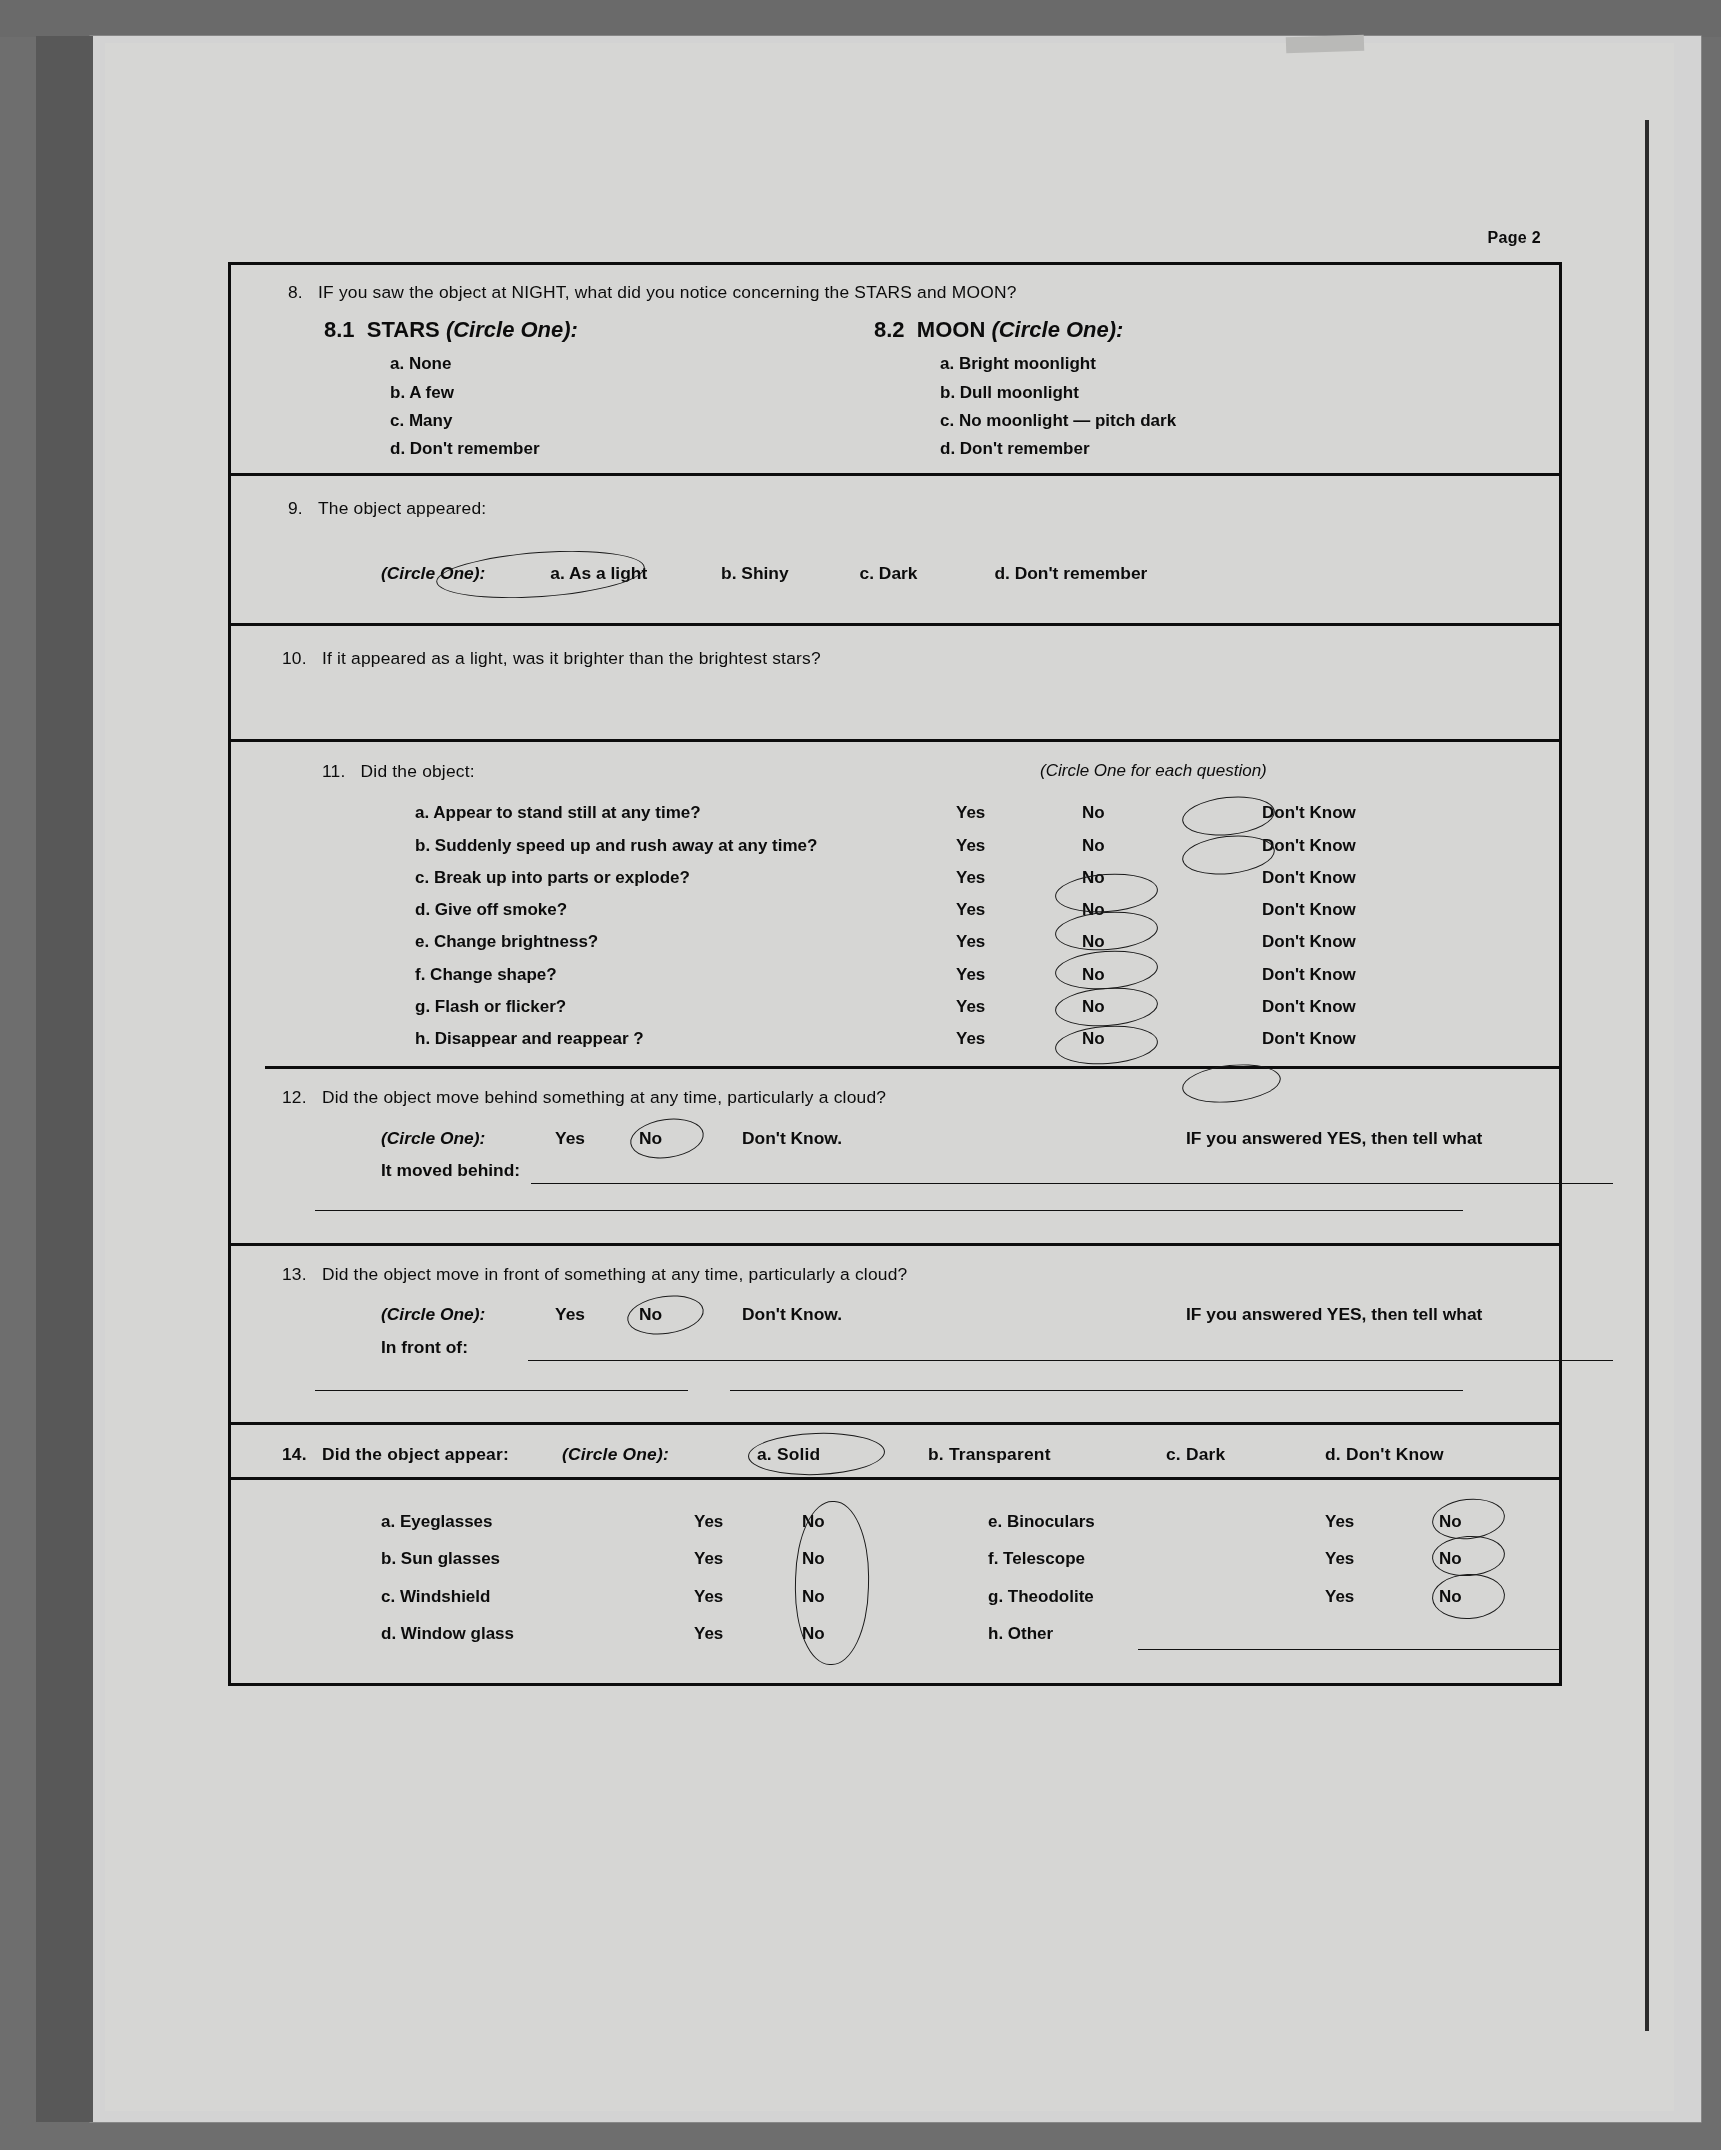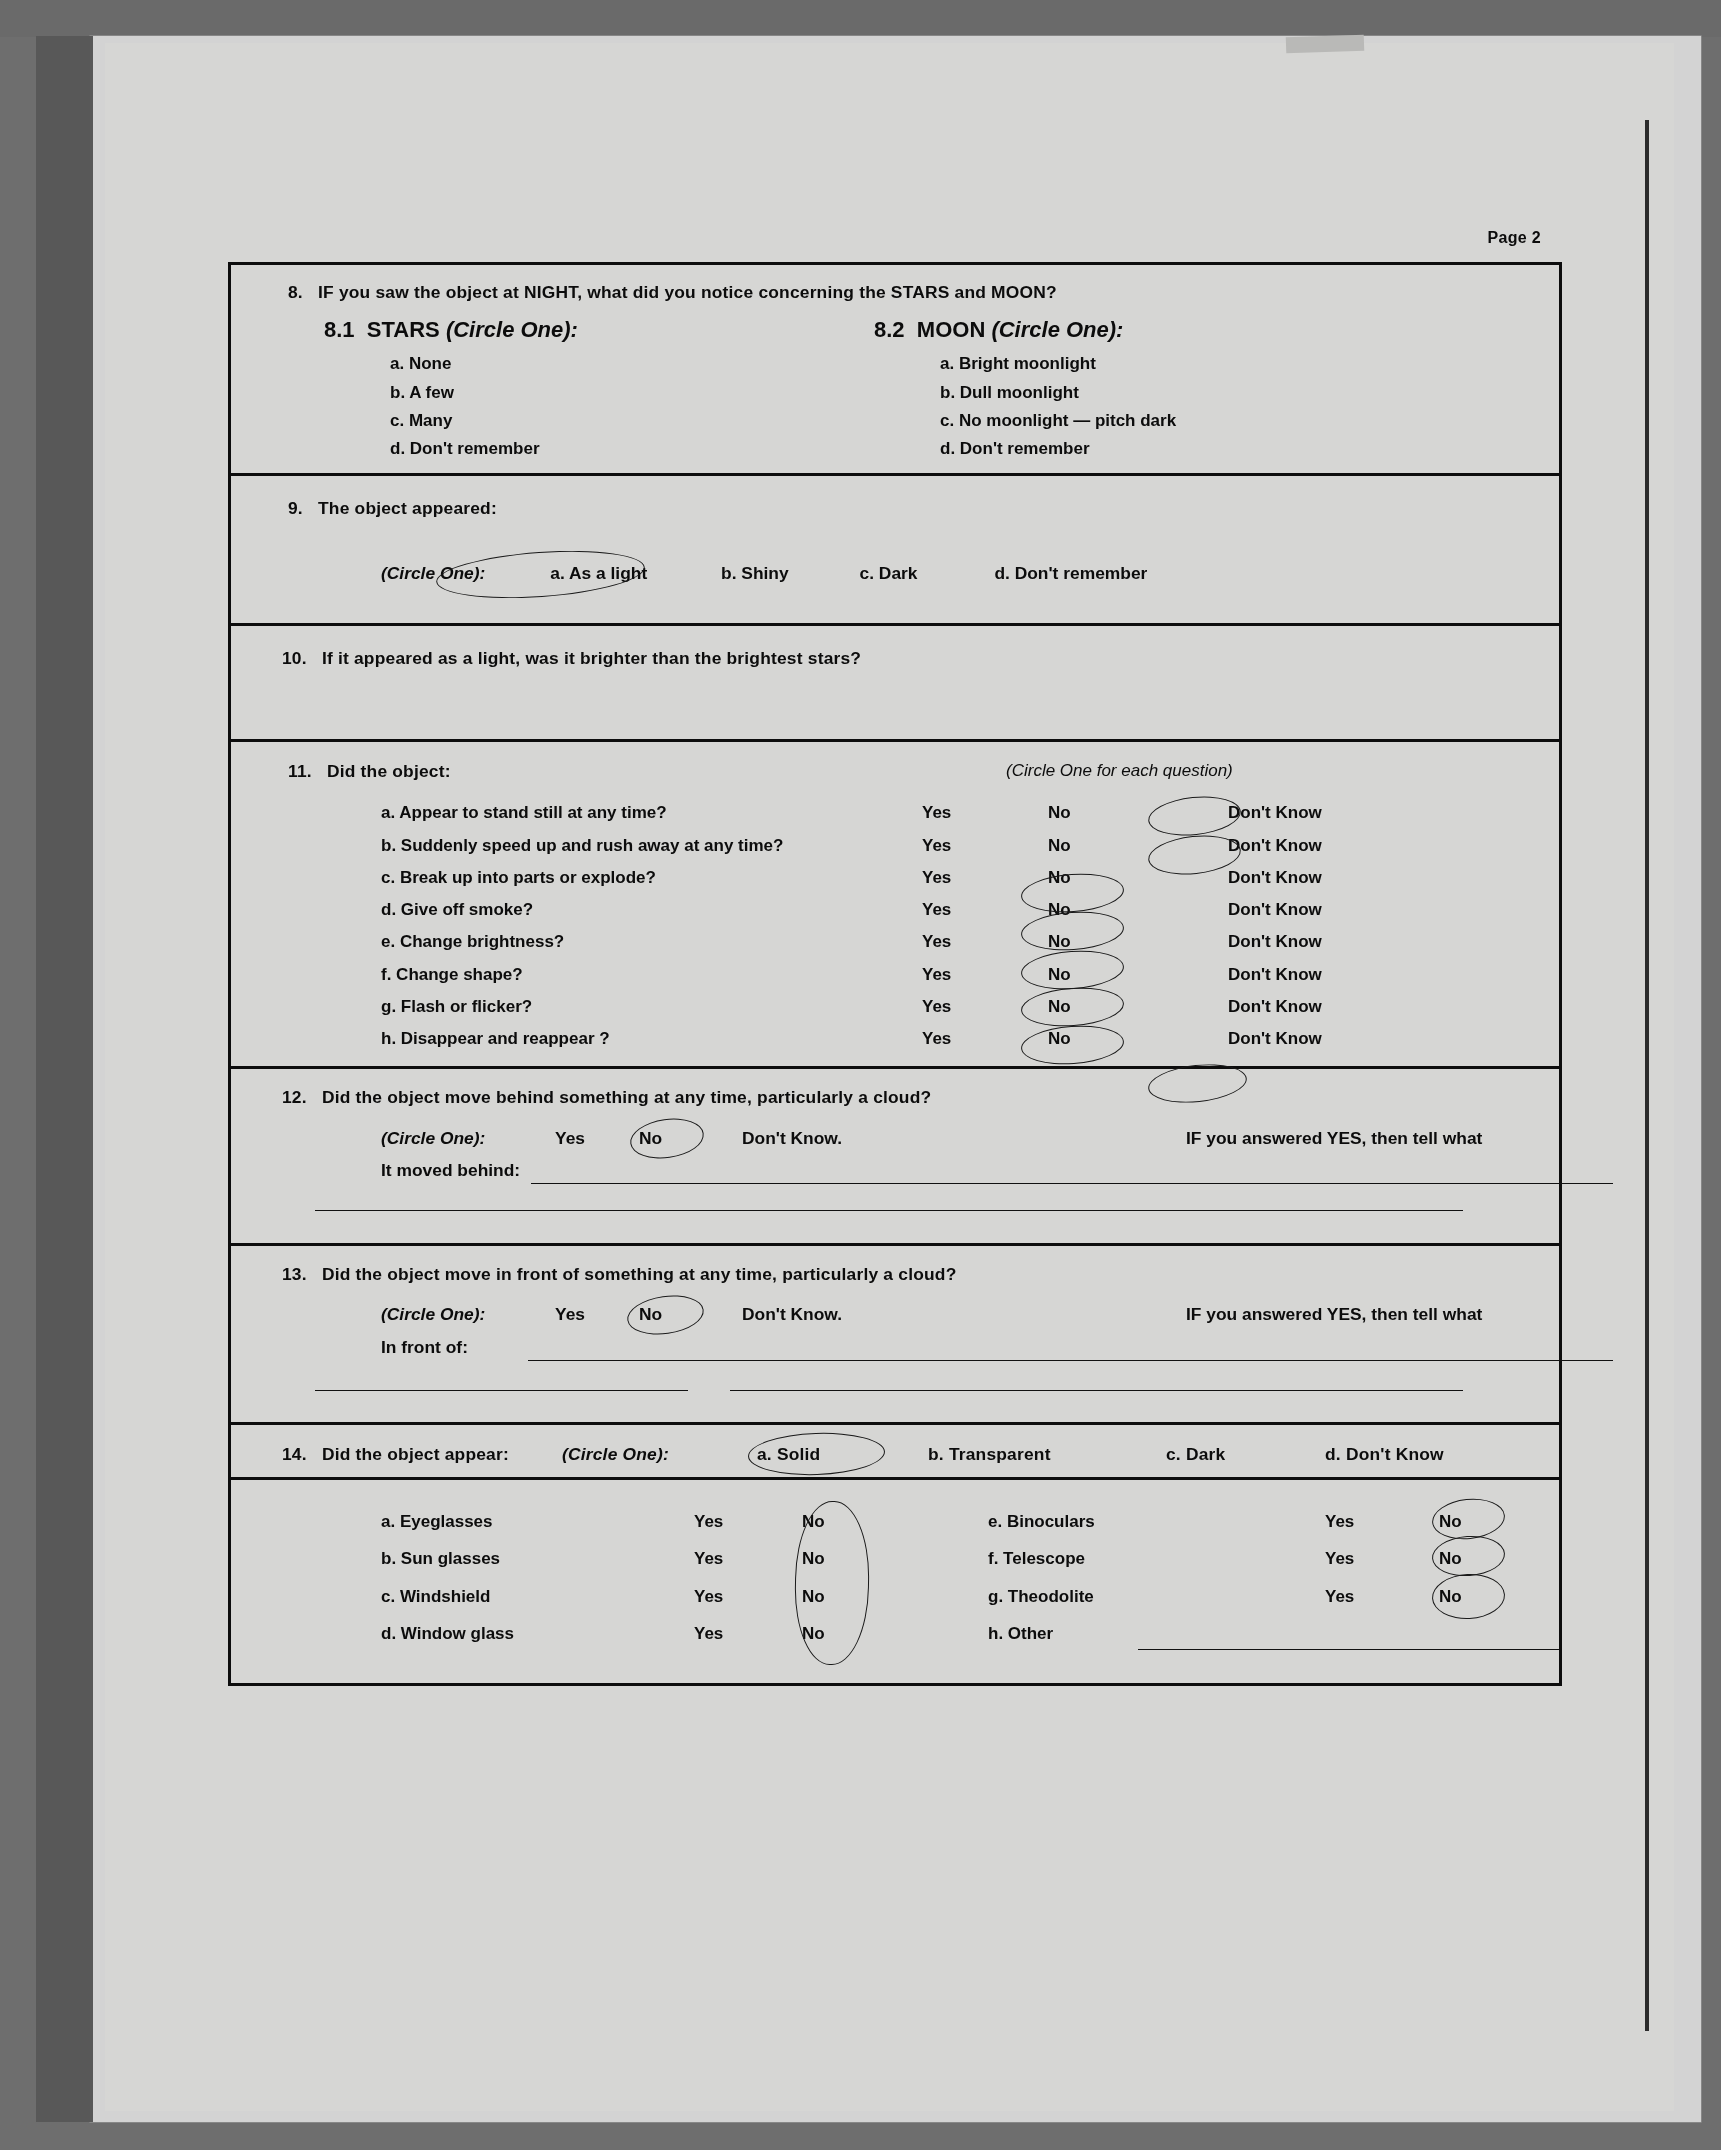--- a/index.html
+++ b/index.html
@@ -84,21 +84,21 @@
   }
   .sect {
     border-bottom: 3px solid #0d0d0d;
     position: relative;
     box-sizing: border-box;
   }
   .sect:last-child { border-bottom: none; }
 
   .q {
     font-size: 17.4px;
-    font-weight: bold;
+    font-weight: normal;
     letter-spacing: 0.2px;
     line-height: 1.35;
   }
   .it { font-style: italic; }
   .num { display: inline-block; }
 
   
   .s8 { padding: 15.6px 0 18px 0; }
   .s8 .title { margin-left: 57px; }
   .s8 .cols { position: relative; margin-top: 13.2px; height: 138px; }
@@ -122,21 +122,21 @@
   .o-a { margin-left: 60px; }
   .o-b { margin-left: 69px; }
   .o-c { margin-left: 66px; }
   .o-d { margin-left: 72px; }
 
   
   .s10 { padding: 20.4px 0 69px 0; }
   .s10 .title { margin-left: 51px; }
 
   
-  .s11 { padding: 18px 0 10.8px 0; position: relative; }
+  .s11 { padding: 18px 0 10.8px 0; position: relative; margin-left: 34px; }
   .s11 .title { margin-left: 57px; }
   .s11 .hint {
     position: absolute; left: 775px; top: 19px;
     font-size: 17px; font-weight: normal; font-style: italic;
   }
   .s11 table {
     margin: 13.2px 0 0 150px;
     border-collapse: collapse;
     font-size: 17px; font-weight: bold;
   }

